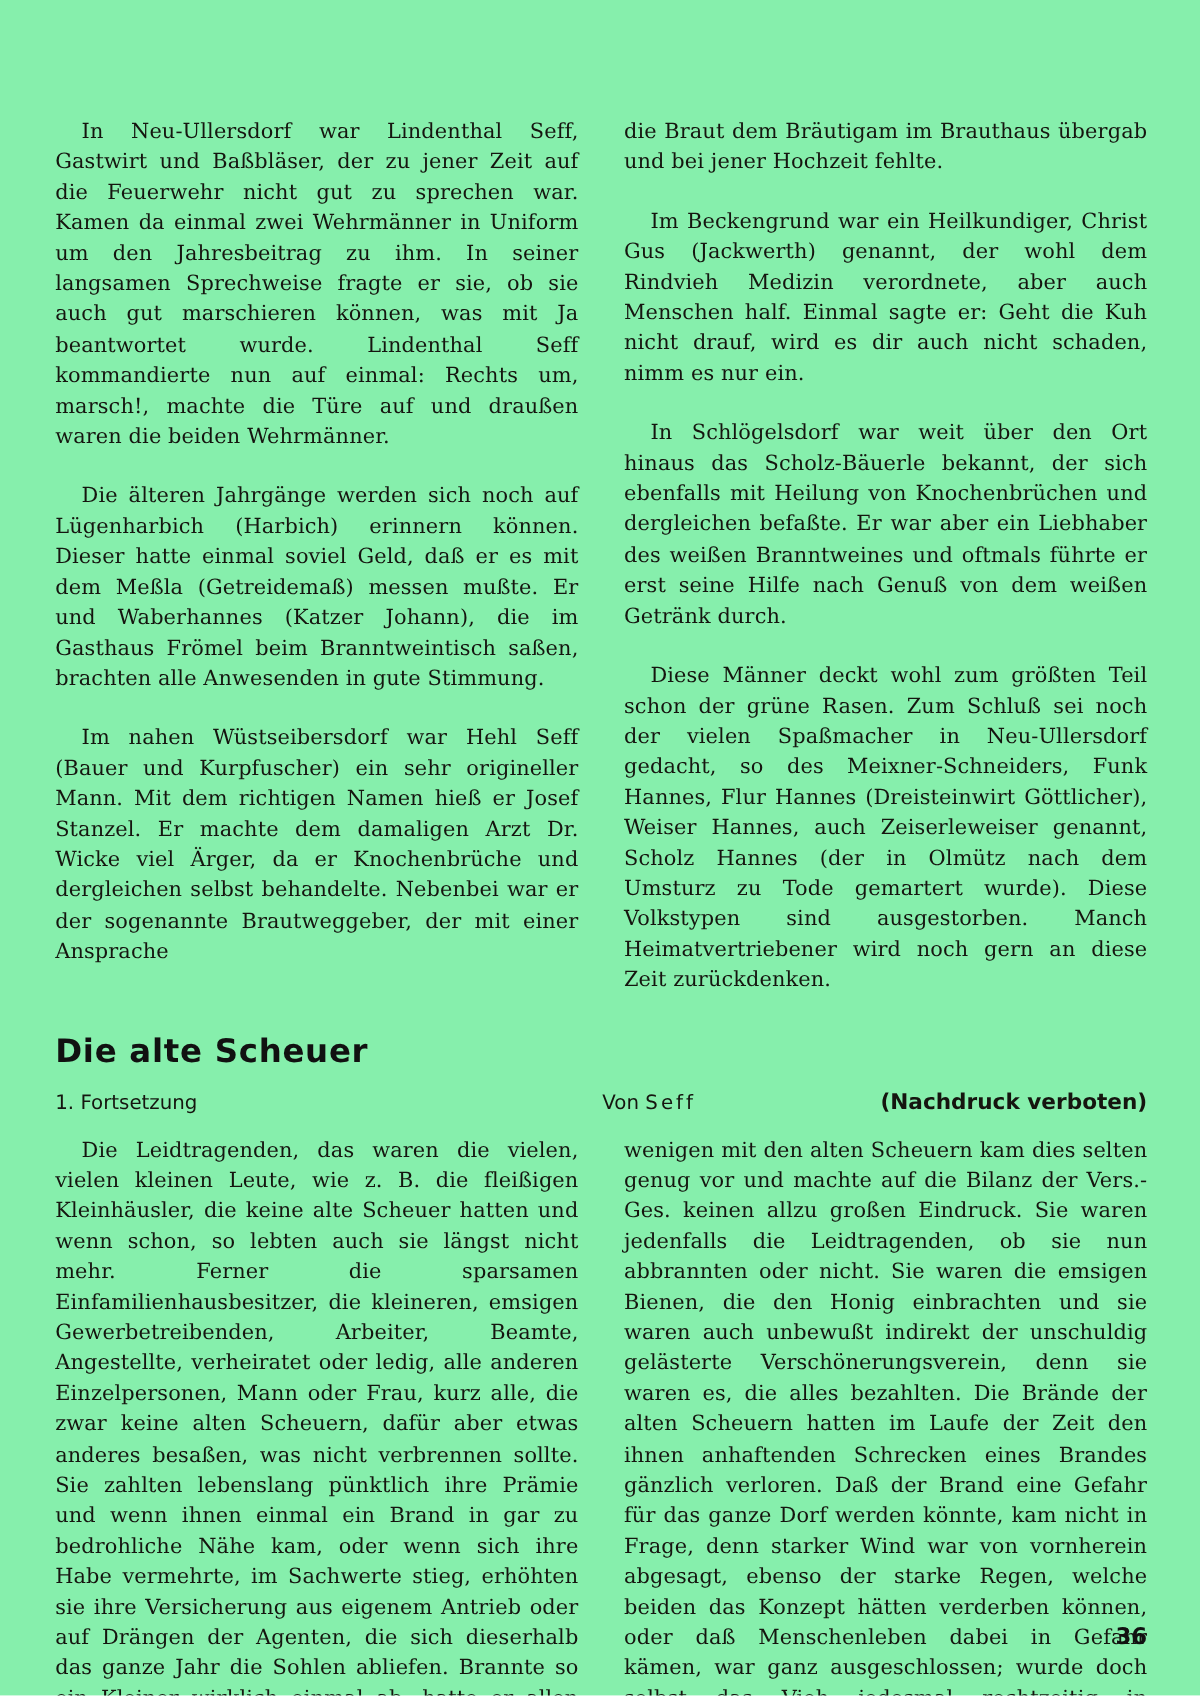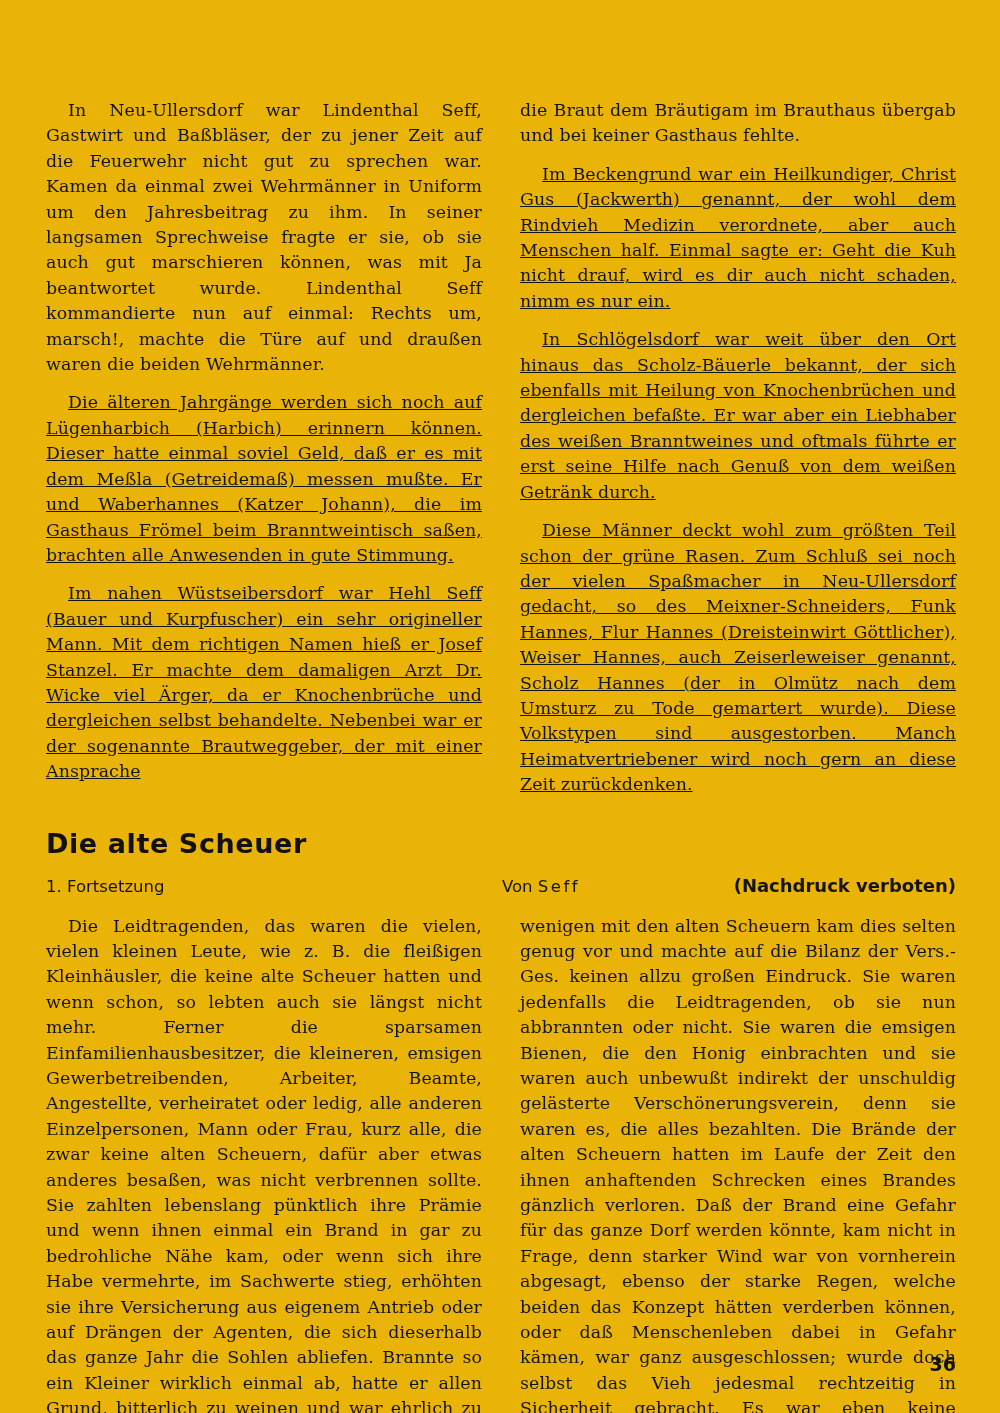--- a/index.html
+++ b/index.html
@@ -13,21 +13,21 @@
     position: relative;
     font-family: "DejaVu Serif", serif;
     color: #111111;
     overflow: hidden;
   }
   .page {
     position: absolute;
     left: 0; top: 0;
     width: 1000px;
     height: 1413px;
-    background: #eab308;
+    background: #86efac;
   }
   .content {
     position: absolute;
     left: 46px;
     top: 98px;
     width: 910px;
   }
   
   .cols {
     display: flex;
@@ -40,22 +40,21 @@
     margin: 0 0 0 0;
     font-family: "DejaVu Serif", serif;
     font-size: 17.4px;
     line-height: 25.4px;
     text-align: justify;
     text-justify: inter-word;
     letter-spacing: 0.1px;
     color: #15150f;
   }
   p.body + p.body {
-    margin-top: 13px;
-    text-decoration: underline;
+    margin-top: 24px;
   }
   p.indent {
     text-indent: 22px;
   }
   
   .article-head {
     margin-top: 30px;
   }
   .article-title {
     font-family: "DejaVu Sans", sans-serif;
@@ -114,21 +113,21 @@
 <div class="page">
   <div class="content">
 
     <div class="cols">
       <div class="col">
         <p class="body indent">In Neu-Ullersdorf war Lindenthal Seff, Gastwirt und Baßbläser, der zu jener Zeit auf die Feuerwehr nicht gut zu sprechen war. Kamen da einmal zwei Wehrmänner in Uniform um den Jahresbeitrag zu ihm. In seiner langsamen Sprechweise fragte er sie, ob sie auch gut marschieren können, was mit Ja beantwortet wurde. Lindenthal Seff kommandierte nun auf einmal: Rechts um, marsch!, machte die Türe auf und draußen waren die beiden Wehrmänner.</p>
         <p class="body indent">Die älteren Jahrgänge werden sich noch auf Lügenharbich (Harbich) erinnern können. Dieser hatte einmal soviel Geld, daß er es mit dem Meßla (Getreidemaß) messen mußte. Er und Waberhannes (Katzer Johann), die im Gasthaus Frömel beim Branntweintisch saßen, brachten alle Anwesenden in gute Stimmung.</p>
         <p class="body indent">Im nahen Wüstseibersdorf war Hehl Seff (Bauer und Kurpfuscher) ein sehr origineller Mann. Mit dem richtigen Namen hieß er Josef Stanzel. Er machte dem damaligen Arzt Dr. Wicke viel Ärger, da er Knochenbrüche und dergleichen selbst behandelte. Nebenbei war er der sogenannte Brautweggeber, der mit einer Ansprache</p>
       </div>
       <div class="col">
-        <p class="body">die Braut dem Bräutigam im Brauthaus übergab und bei keiner Gasthaus fehlte.</p>
+        <p class="body">die Braut dem Bräutigam im Brauthaus übergab und bei jener Hochzeit fehlte.</p>
         <p class="body indent">Im Beckengrund war ein Heilkundiger, Christ Gus (Jackwerth) genannt, der wohl dem Rindvieh Medizin verordnete, aber auch Menschen half. Einmal sagte er: Geht die Kuh nicht drauf, wird es dir auch nicht schaden, nimm es nur ein.</p>
         <p class="body indent">In Schlögelsdorf war weit über den Ort hinaus das Scholz-Bäuerle bekannt, der sich ebenfalls mit Heilung von Knochenbrüchen und dergleichen befaßte. Er war aber ein Liebhaber des weißen Branntweines und oftmals führte er erst seine Hilfe nach Genuß von dem weißen Getränk durch.</p>
         <p class="body indent">Diese Männer deckt wohl zum größten Teil schon der grüne Rasen. Zum Schluß sei noch der vielen Spaßmacher in Neu-Ullersdorf gedacht, so des Meixner-Schneiders, Funk Hannes, Flur Hannes (Dreisteinwirt Göttlicher), Weiser Hannes, auch Zeiserleweiser genannt, Scholz Hannes (der in Olmütz nach dem Umsturz zu Tode gemartert wurde). Diese Volkstypen sind ausgestorben. Manch Heimatvertriebener wird noch gern an diese Zeit zurückdenken.</p>
       </div>
     </div>
 
     <div class="article-head">
       <span class="article-title">Die alte Scheuer</span>
     </div>
 

